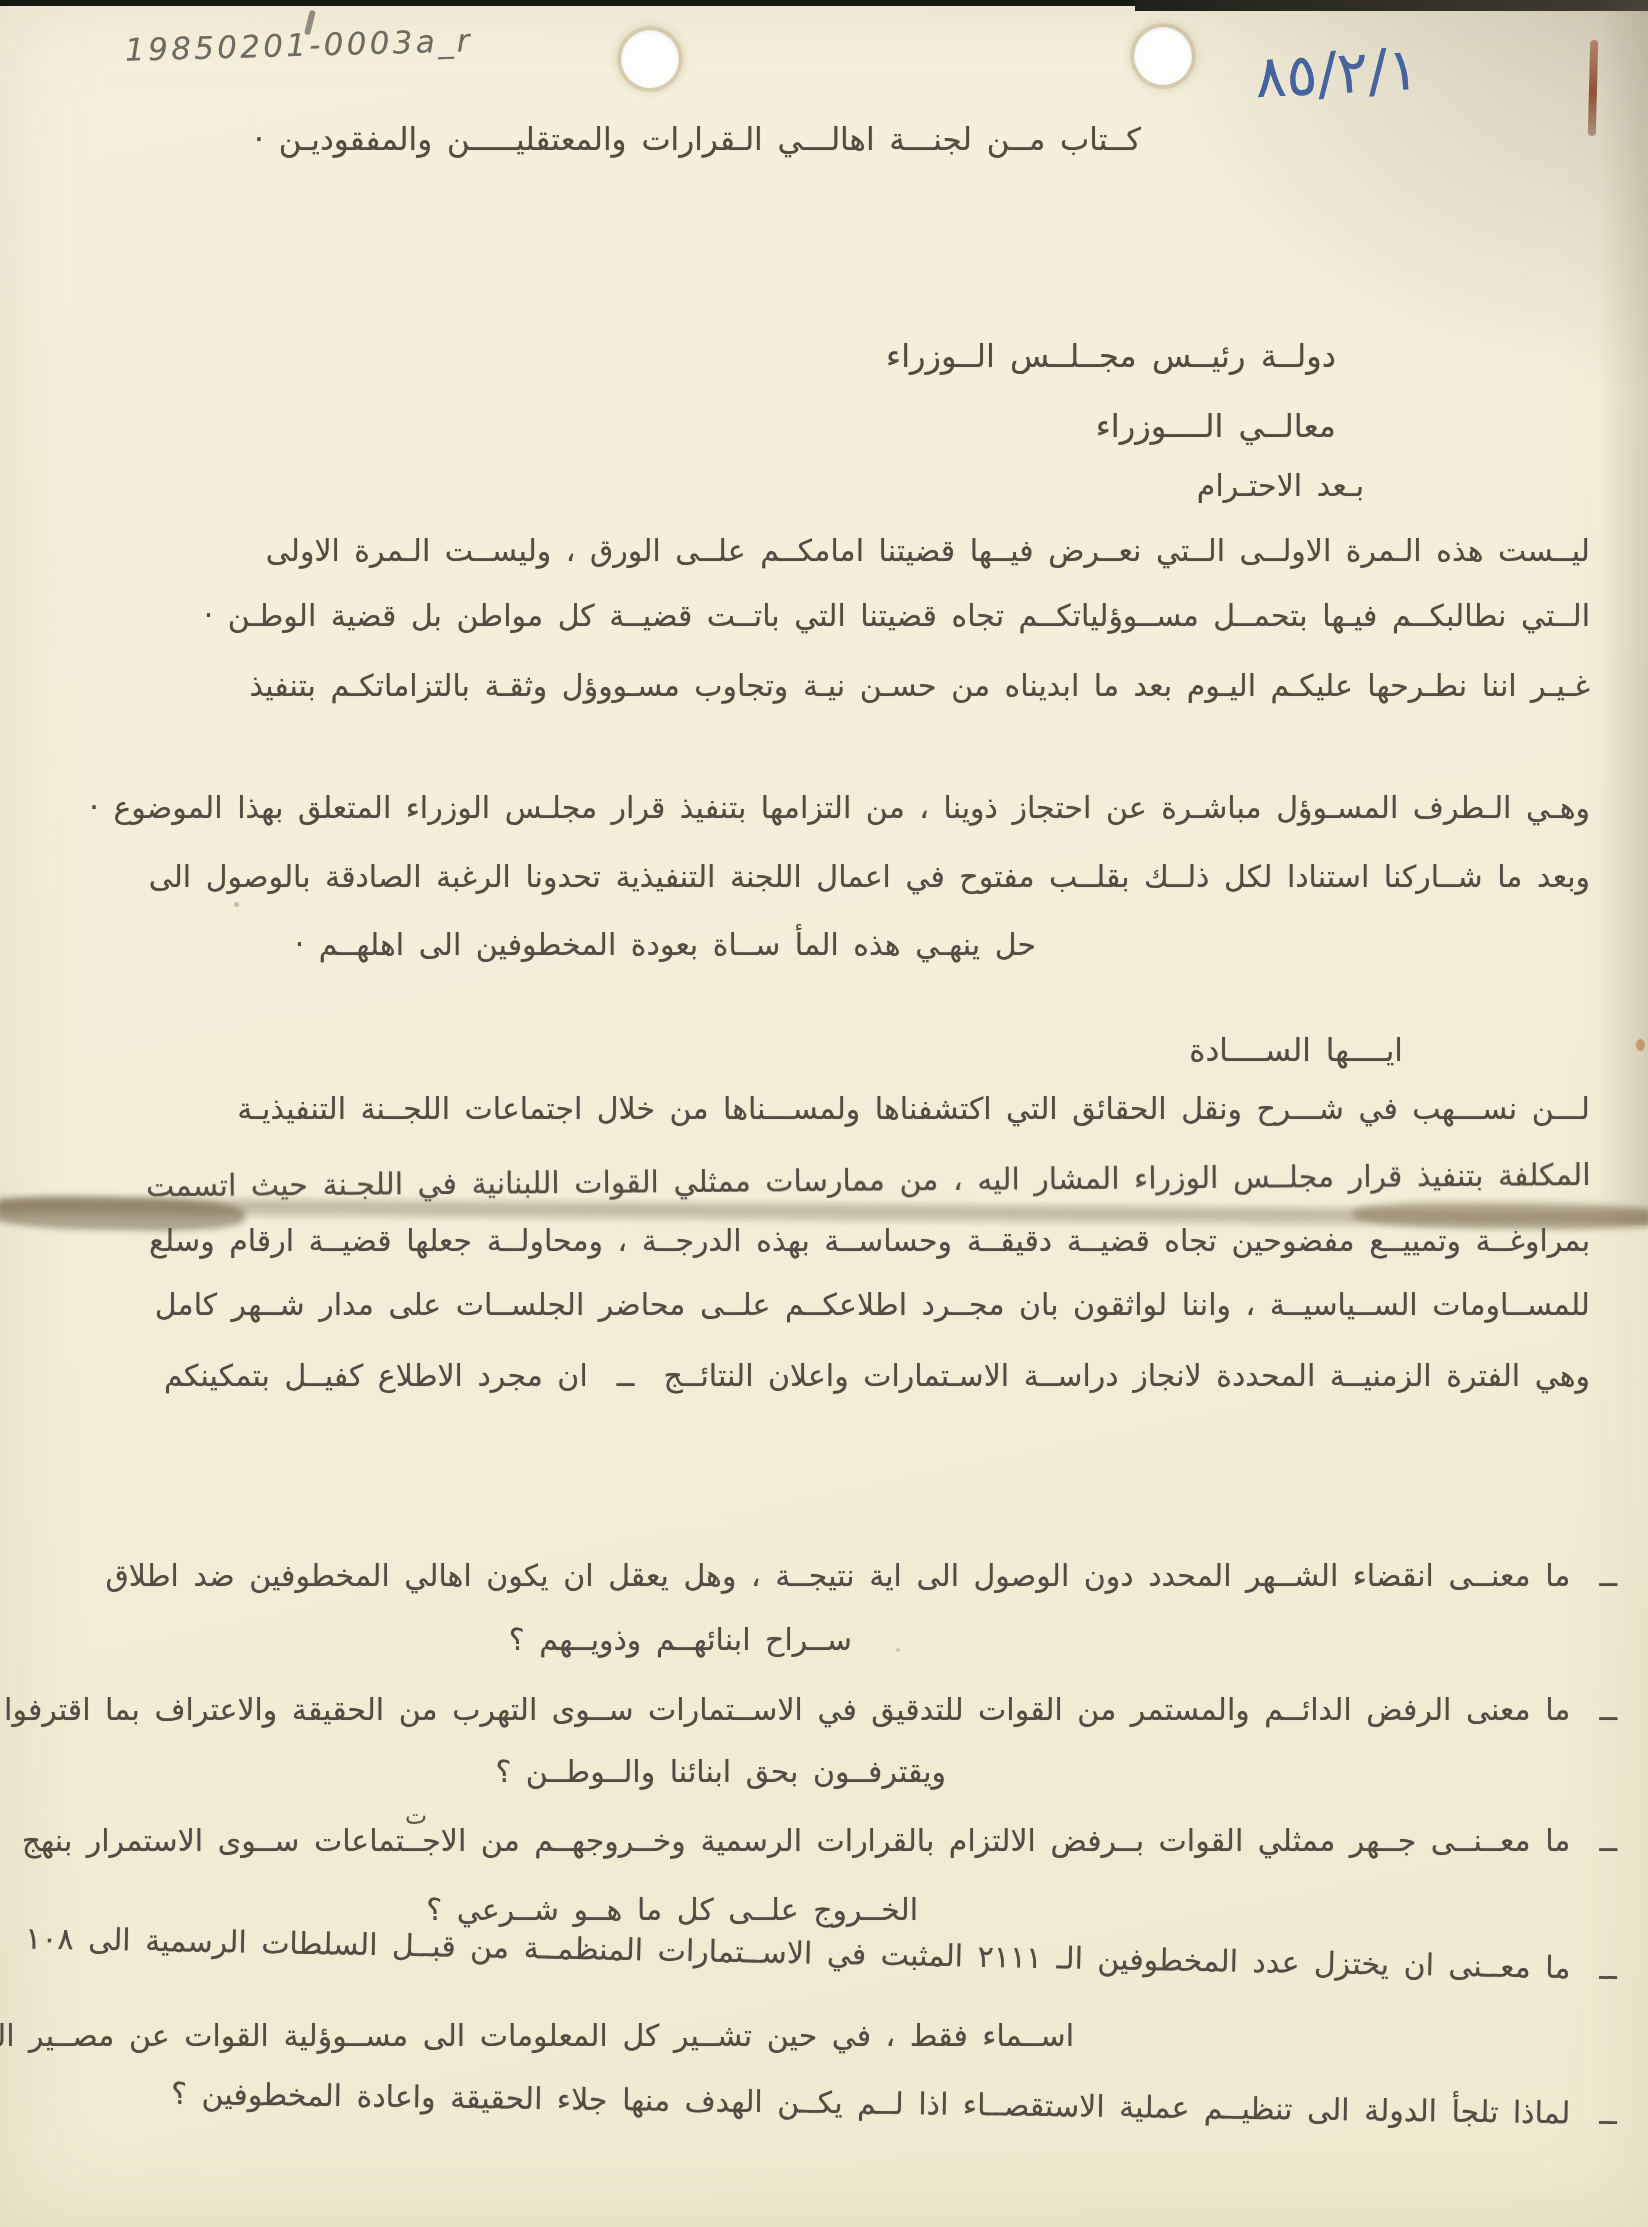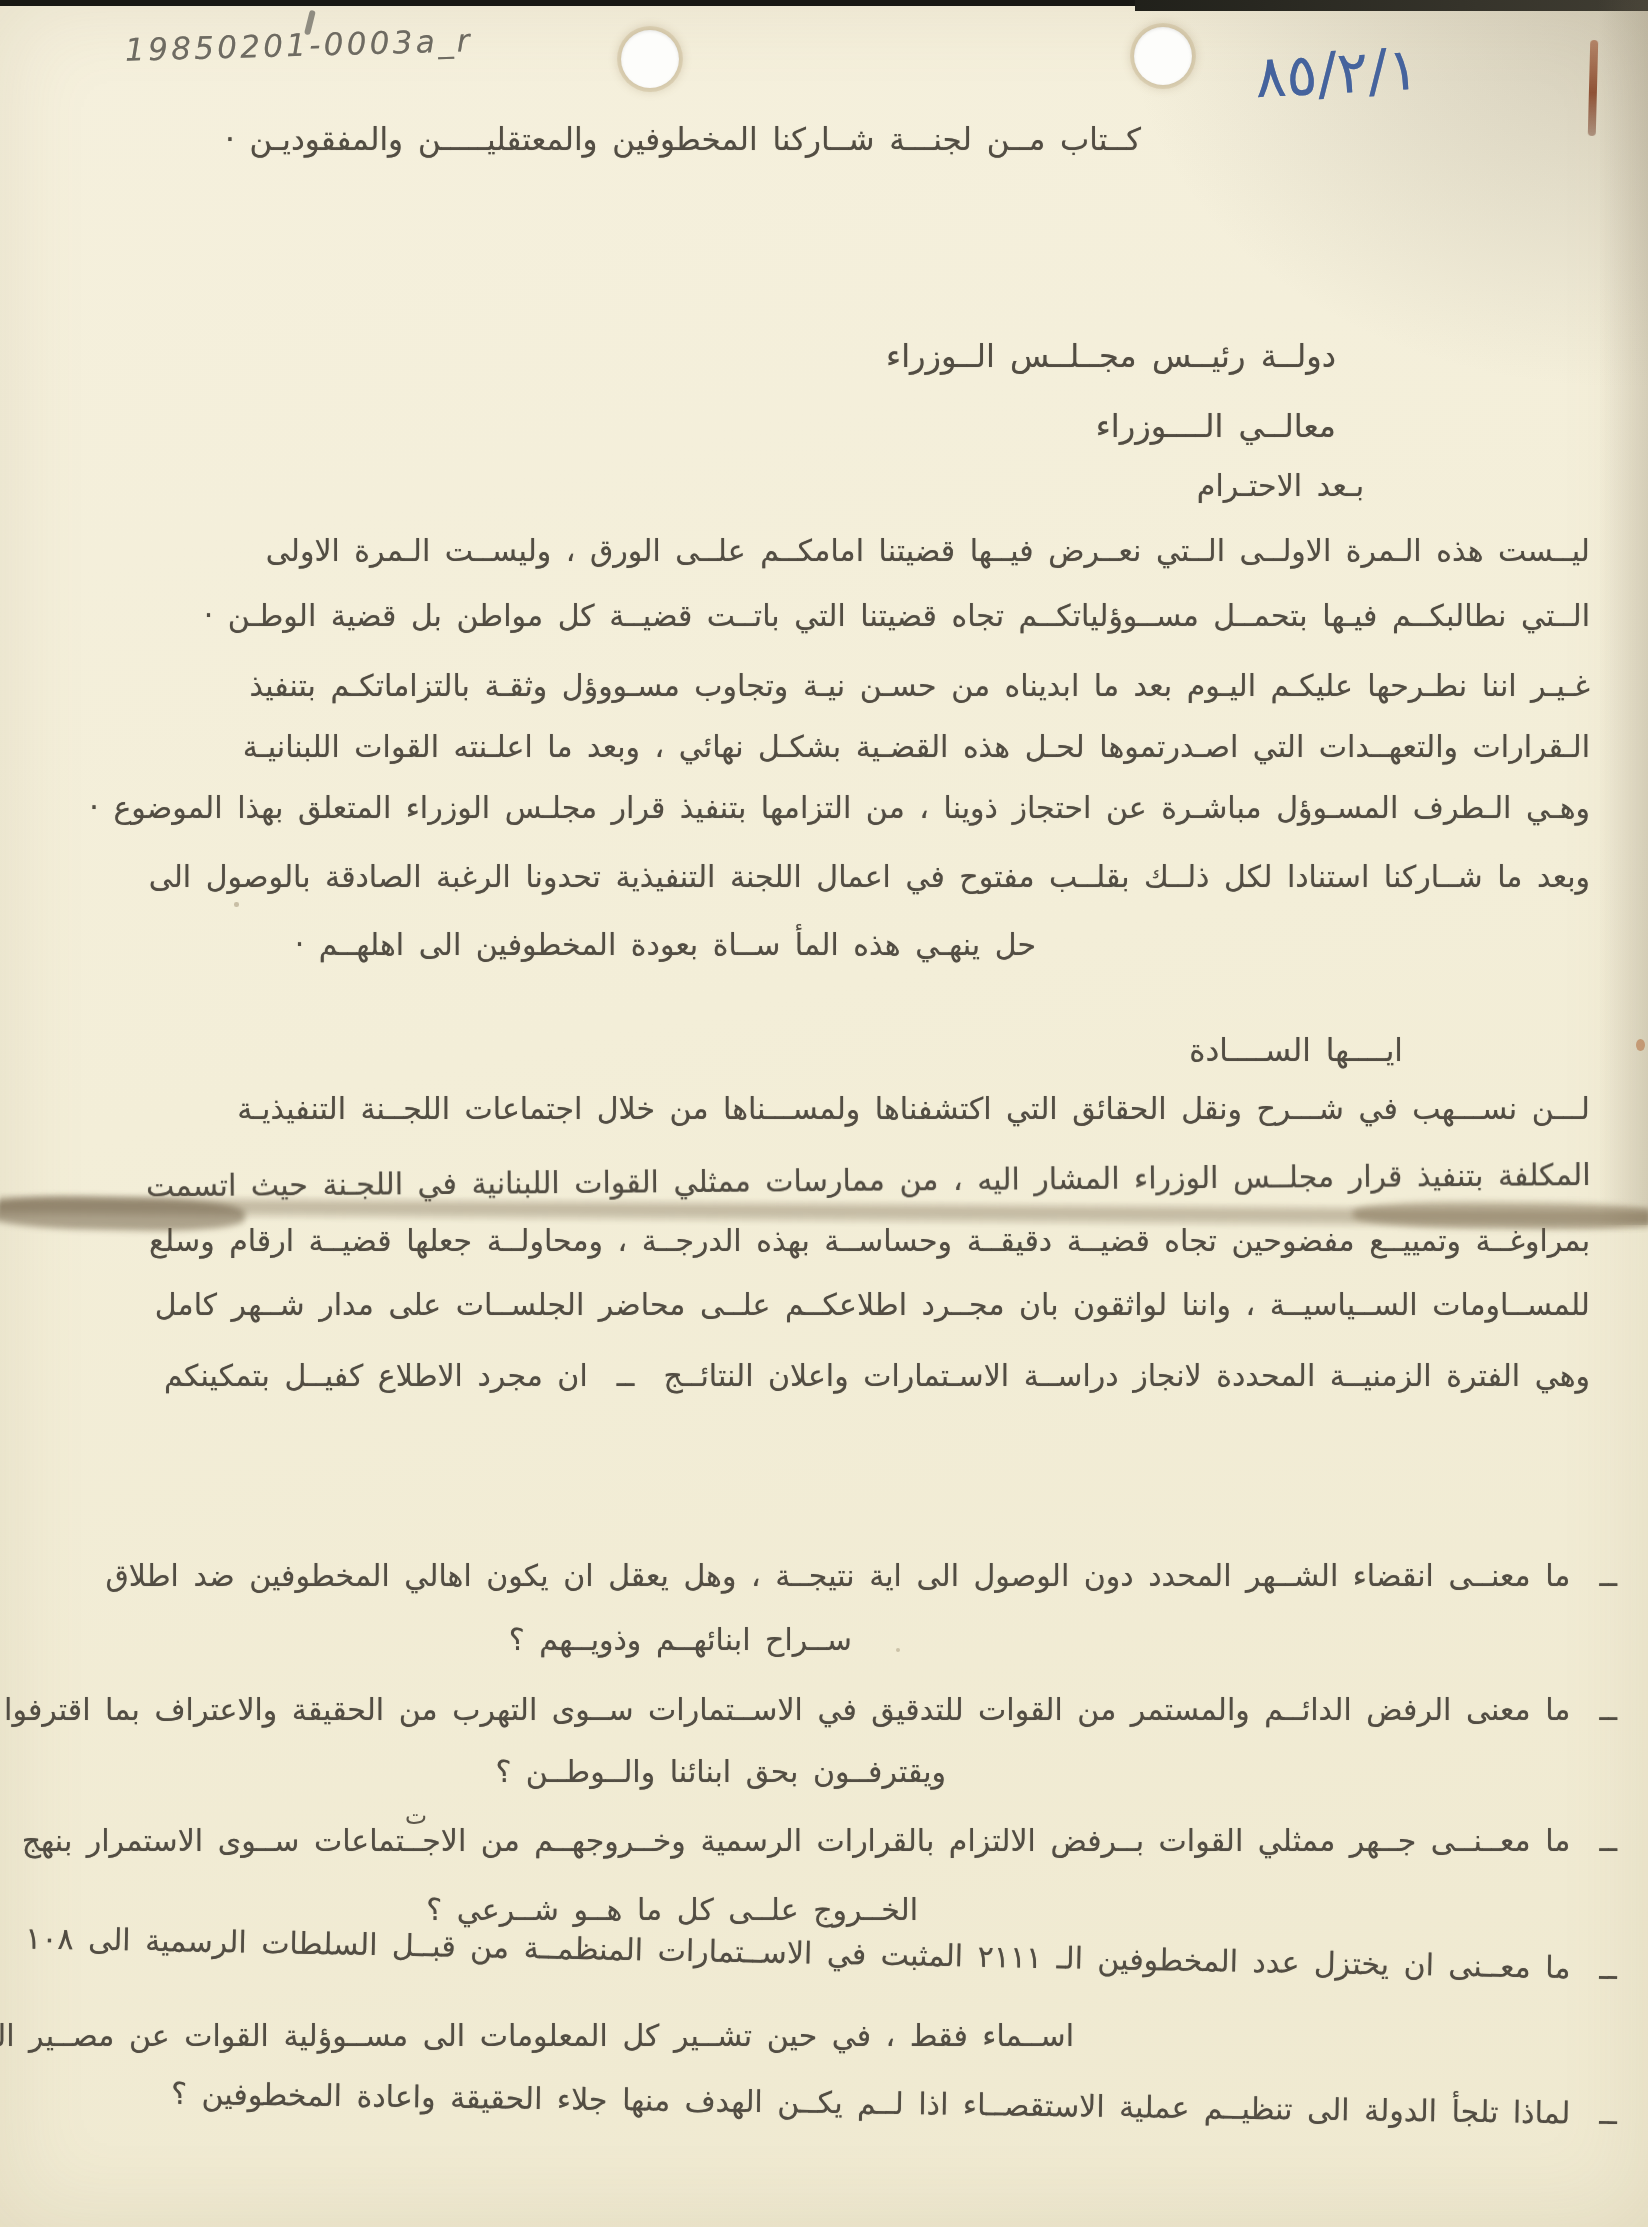--- a/index.html
+++ b/index.html
@@ -64,31 +64,30 @@
   <div class="hole hole2"></div>
   <div class="stain"></div>
   <div class="speck" style="left:1636px;top:1039px;width:9px;height:12.2px;background:rgba(176,98,47,.5);"></div>
   <div class="speck" style="left:234px;top:902px;width:4.5px;height:4.5px;background:rgba(120,100,70,.35);"></div>
   <div class="speck" style="left:896px;top:1648px;width:3.9px;height:3.9px;background:rgba(120,100,70,.3);"></div>
   <div class="pencil-squiggle"></div>
 
   <div class="pencil">19850201-0003a_r</div>
   <div class="blue-note">٨٥/٢/١</div>
 
-  <div class="tw title" style="top:121px;right:507px;">كــتاب مــن لجنـــة شــاركنا المخطوفين والمعتقليـــــن والمفقوديـن ·</div>
+  <div class="tw title" style="top:121px;right:507px;">كــتاب مــن لجنـــة اهالـــي الـقرارات والمعتقليـــــن والمفقوديـن ·</div>
 
   <div class="tw addr" style="top:337px;right:312px;">دولــة رئيــس مجــلــس الــوزراء</div>
   <div class="tw addr" style="top:407px;right:312px;">معالــي الــــوزراء</div>
   <div class="tw" style="top:468px;right:284px;">بـعد الاحتـرام</div>
 
   <div class="tw" style="top:533px;right:58px;margin-left:44px;">ليــست هذه الـمرة الاولــى الــتي نعــرض فيــها قضيتنا امامكــم علــى الورق ، وليســت الـمرة الاولى</div>
   <div class="tw" style="top:598px;right:58px;">الــتي نطالبكــم فيـها بتحمــل مســوؤلياتكــم تجاه قضيتنا التي باتــت قضيــة كل مواطن بل قضية الوطـن ·</div>
 
   <div class="tw" style="top:668px;right:58px;">غـيـر اننا نطـرحها عليكـم اليـوم بعد ما ابديناه من حسـن نيـة وتجاوب مسـووؤل وثقـة بالتزاماتكـم بتنفيذ</div>
-  <div class="tw" style="top:729px;right:58px;">الـقرارات والتعهــدات التي اصـدرتموها لحـل هذه القضـية بشكـل نهائي ، وبعد ما اعلـنته القوات اللبنانيـة</div>
   <div class="tw" style="top:790px;right:58px;">وهـي الـطرف المسـوؤل مباشـرة عن احتجاز ذوينا ، من التزامها بتنفيذ قرار مجلـس الوزراء المتعلق بهذا الموضوع ·</div>
   <div class="tw" style="top:859px;right:58px;">وبعد ما شــاركنا استنادا لكل ذلــك بقلــب مفتوح في اعمال اللجنة التنفيذية تحدونا الرغبة الصادقة بالوصول الى</div>
   <div class="tw" style="top:927px;right:612px;">حل ينهـي هذه المأ ســاة بعودة المخطوفين الى اهلهــم ·</div>
 
   <div class="tw heading" style="top:1032px;right:245px;margin-left:16px;">ايــــها الســــادة</div>
 
   <div class="tw" style="top:1091px;right:58px;">لـــن نســـهب في شـــرح ونقل الحقائق التي اكتشفناها ولمســـناها من خلال اجتماعات اللجــنة التنفيذيـة</div>
   <div class="tw smudged" style="top:1157px;right:58px;">المكلفة بتنفيذ قرار مجلــس الوزراء المشار اليه ، من ممارسات ممثلي القوات اللبنانية في اللجـنة حيث اتسمت</div>
   <div class="tw" style="top:1223px;right:58px;">بمراوغــة وتمييــع مفضوحين تجاه قضيــة دقيقــة وحساســة بهذه الدرجــة ، ومحاولــة جعلها قضيــة ارقام وسلع</div>
   <div class="tw" style="top:1287px;right:58px;">للمســاومات الســياسيــة ، واننا لواثقون بان مجــرد اطلاعكــم علــى محاضر الجلســات على مدار شــهر كامل</div>

